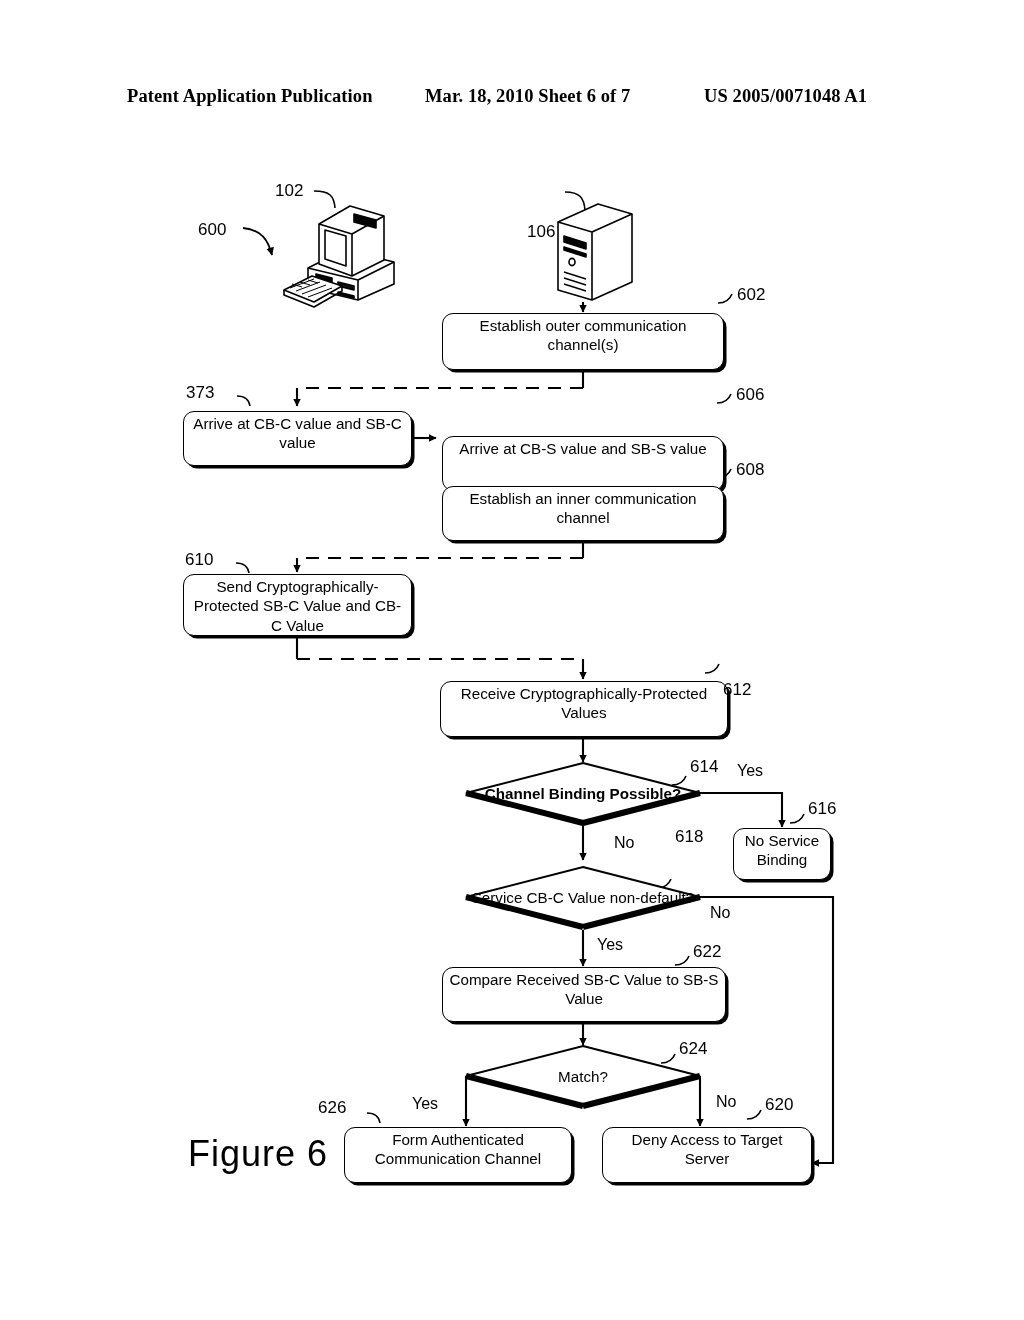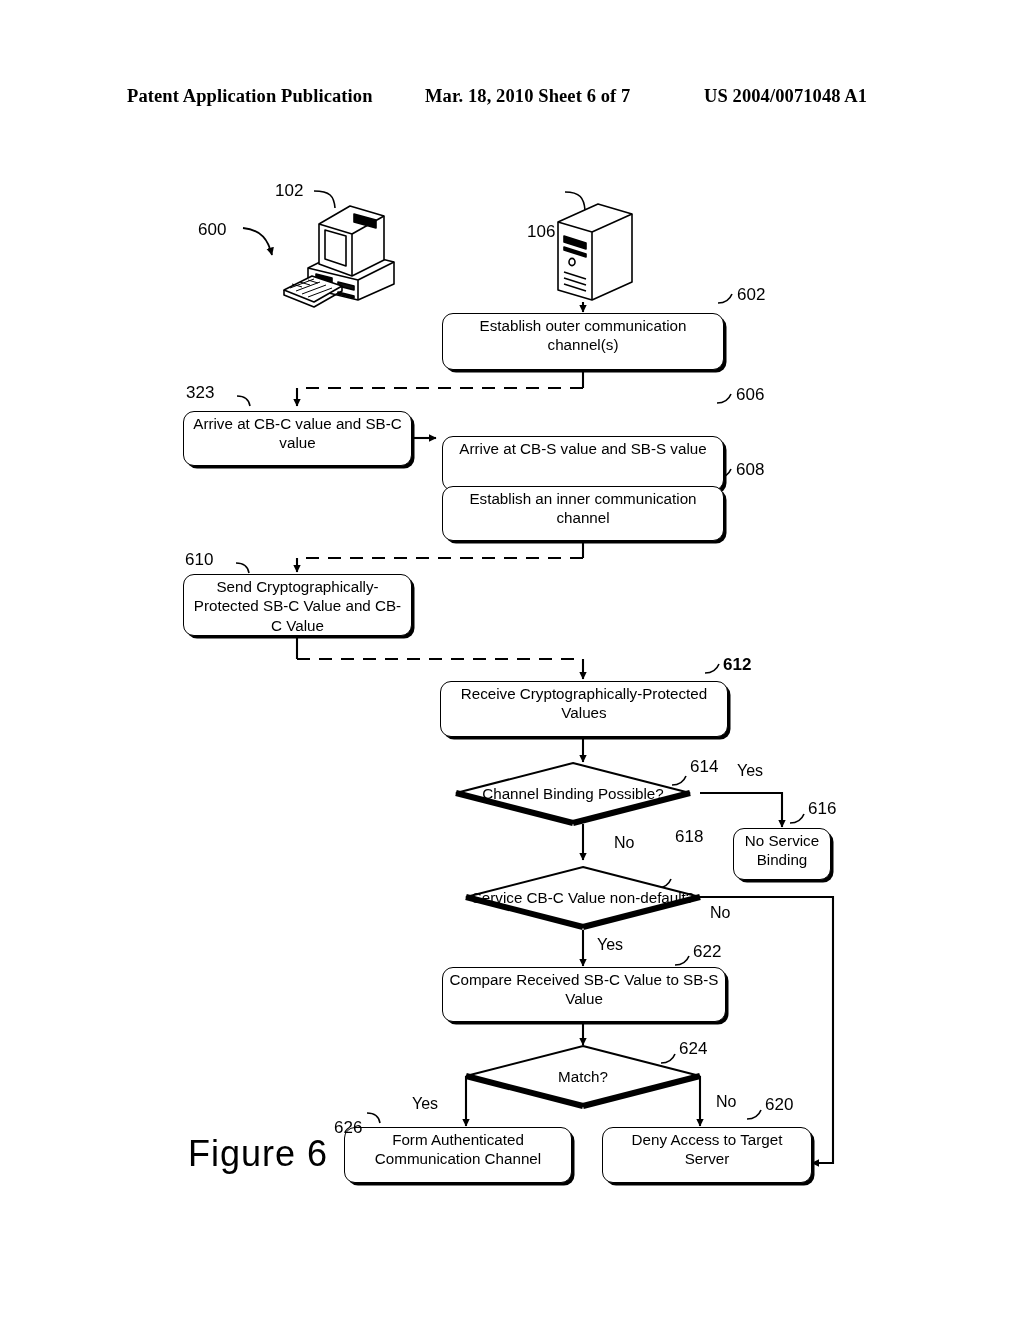--- a/index.html
+++ b/index.html
@@ -112,21 +112,21 @@
   .device-icon {
     position: absolute;
   }
 </style>
 </head>
 <body>
 
 <div id="page-header">
   <span class="hdr-left">Patent Application Publication</span>
   <span class="hdr-mid">Mar. 18, 2010  Sheet 6 of 7</span>
-  <span class="hdr-right">US 2004/0071048 A1</span>
+  <span class="hdr-right">US 2005/0071048 A1</span>
 </div>
 
 <div class="device-icon" style="left:282px; top:198px; width:122px; height:110px;">
   <svg width="122" height="110" viewBox="0 0 122 110">
     <g fill="#ffffff" stroke="#000000" stroke-width="1.6" stroke-linejoin="round">
 
       <path d="M26 70 L62 52 L112 64 L112 86 L76 102 L26 90 Z"></path>
       <path d="M26 70 L76 82 L76 102" fill="none"></path>
       <path d="M76 82 L112 64" fill="none"></path>
 
@@ -235,21 +235,21 @@
     <path d="M583 930 L583 966" marker-end="url(#arrow)"></path>
 
     <path d="M583 1022 L583 1045" marker-end="url(#arrow)"></path>
 
     <path d="M466 1076 L466 1126" marker-end="url(#arrow)"></path>
 
     <path d="M700 1076 L700 1126" marker-end="url(#arrow)"></path>
   </g>
 </svg>
 
-<div class="diamond-wrap" style="left:455px; top:762px; width:236px; height:62px;">
+<div class="diamond-wrap" style="left:465px; top:762px; width:236px; height:62px;font-weight:bold;">
   <svg width="236" height="62" viewBox="0 0 236 62">
     <polygon points="118,1 235,31 118,61 1,31" fill="#ffffff" stroke="#000000" stroke-width="2"></polygon>
     <path d="M118,61 L235,31" stroke="#000000" stroke-width="6" fill="none" stroke-linecap="butt"></path>
     <path d="M1,31 L118,61" stroke="#000000" stroke-width="6" fill="none" stroke-linecap="butt"></path>
   </svg>
   <div class="diamond-label">Channel Binding Possible?</div>
 </div>
 
 <div class="diamond-wrap" style="left:465px; top:866px; width:236px; height:62px;">
   <svg width="236" height="62" viewBox="0 0 236 62">
@@ -307,31 +307,31 @@
 
 <div class="fbox" style="left:602px; top:1127px; width:210px; height:56px;">
   <span>Deny Access to Target Server</span>
 </div>
 
 <div class="refnum" style="left:198px; top:220px;">600</div>
 <div class="refnum" style="left:275px; top:181px;">102</div>
 <div class="refnum" style="left:527px; top:182px;margin-top:40px;">106</div>
 
 <div class="refnum" style="left:737px; top:285px;">602</div>
-<div class="refnum" style="left:186px; top:383px;">323</div>
+<div class="refnum" style="left:186px; top:383px;">373</div>
 <div class="refnum" style="left:736px; top:385px;">606</div>
 <div class="refnum" style="left:736px; top:460px;">608</div>
 <div class="refnum" style="left:185px; top:550px;">610</div>
-<div class="refnum" style="left:723px; top:655px;font-weight:bold;">612</div>
+<div class="refnum" style="left:723px; top:680px;">612</div>
 <div class="refnum" style="left:690px; top:757px;">614</div>
 <div class="refnum" style="left:808px; top:799px;">616</div>
 <div class="refnum" style="left:675px; top:827px;">618</div>
 <div class="refnum" style="left:693px; top:942px;">622</div>
 <div class="refnum" style="left:679px; top:1039px;">624</div>
-<div class="refnum" style="left:334px; top:1098px;margin-top:20px;">626</div>
+<div class="refnum" style="left:318px; top:1098px;">626</div>
 <div class="refnum" style="left:765px; top:1095px;">620</div>
 
 <div class="branch" style="left:737px; top:762px;">Yes</div>
 <div class="branch" style="left:614px; top:834px;">No</div>
 <div class="branch" style="left:710px; top:904px;">No</div>
 <div class="branch" style="left:597px; top:936px;">Yes</div>
 <div class="branch" style="left:412px; top:1095px;">Yes</div>
 <div class="branch" style="left:716px; top:1093px;">No</div>
 
 <div id="figure-caption">Figure  6</div>

